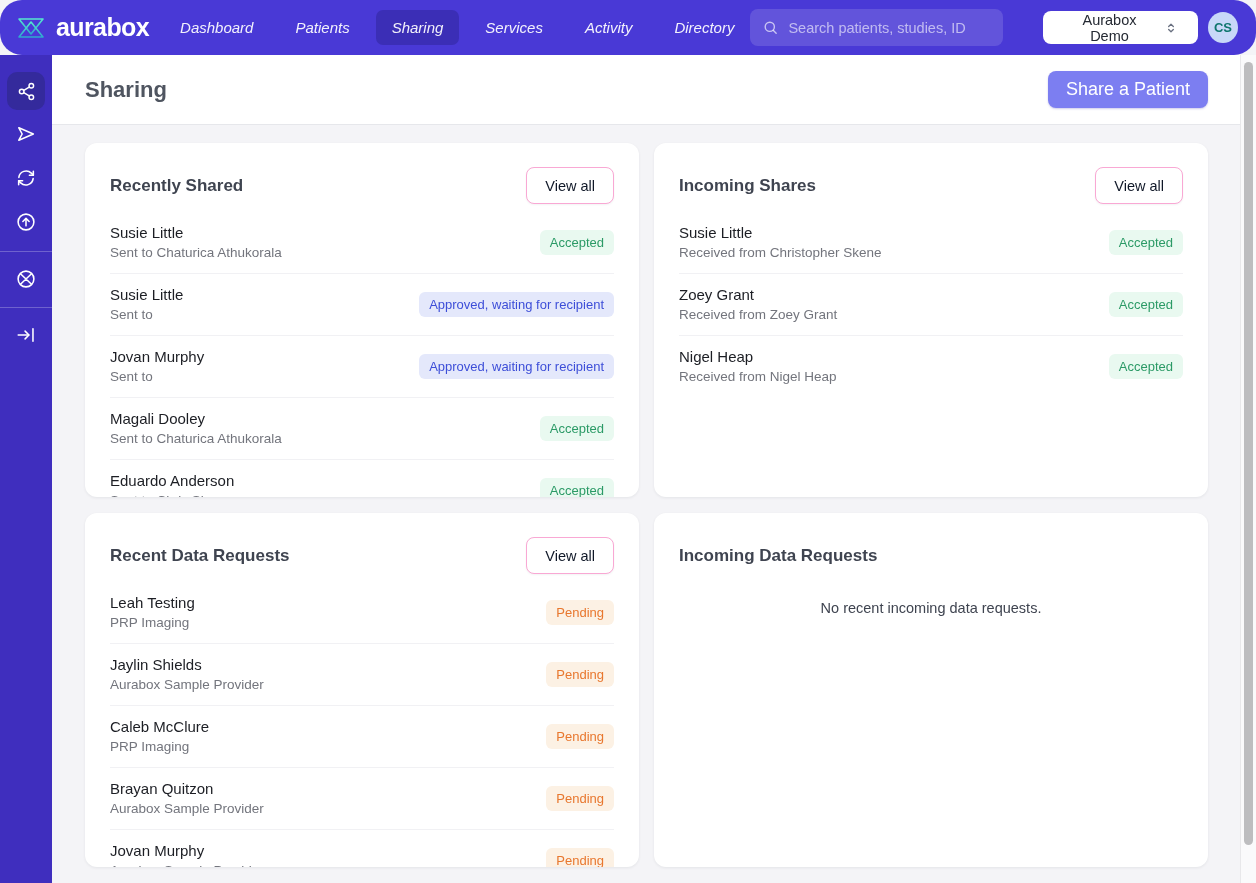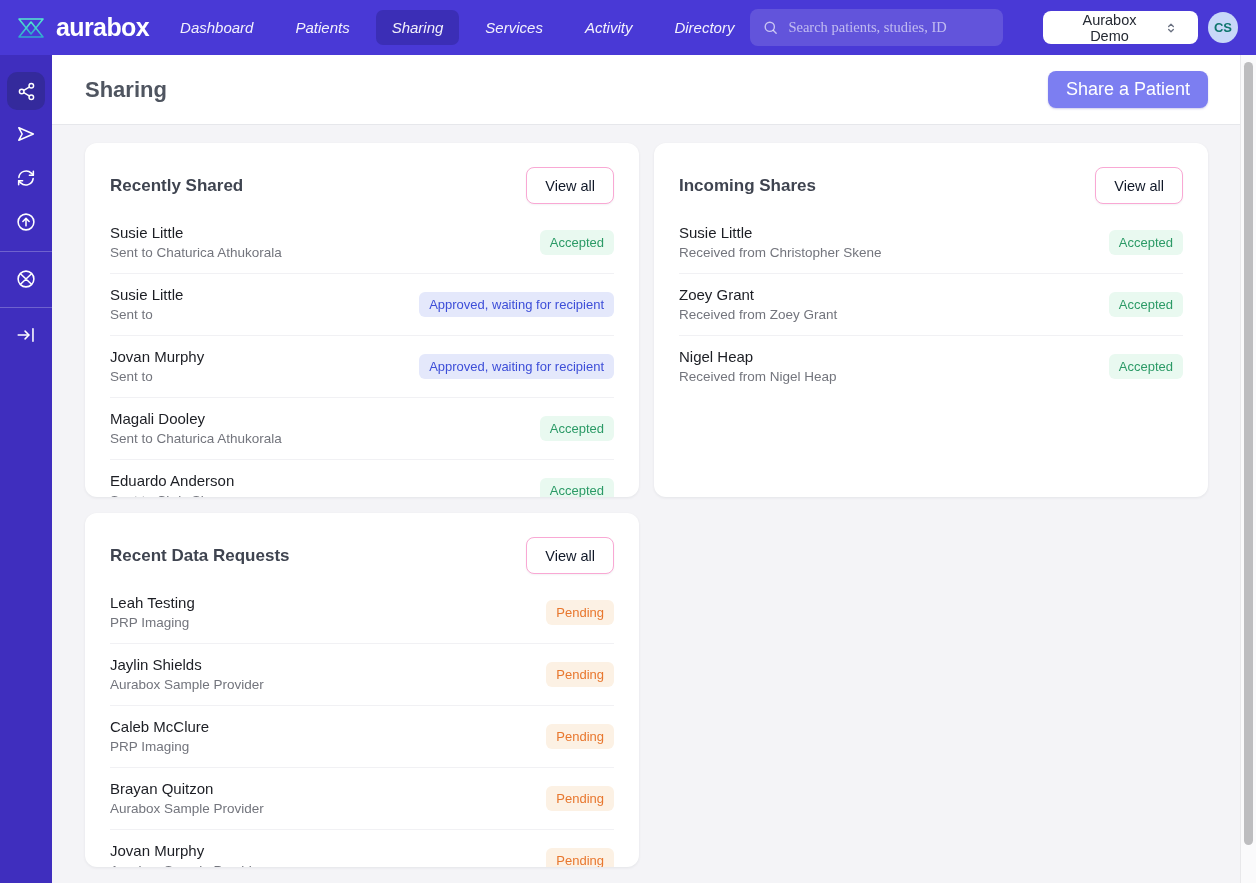--- a/index.html
+++ b/index.html
@@ -2,31 +2,31 @@
 <html><head>
 <meta charset="utf-8">
 <style>
   * { margin:0; padding:0; box-sizing:border-box; }
   html,body { width:1256px; height:883px; overflow:hidden; }
   body { font-family:"Liberation Sans", sans-serif; background:#F4F4F7; }
   .app { position:relative; width:1256px; height:883px; }
 
   
   .topbar { position:absolute; left:0; top:0; width:1256px; height:55px;
-    background:#4939D6; display:flex; align-items:center; padding:0 18px 0 14px; z-index:5; }
+    background:#4939D6; display:flex; align-items:center; padding:0 18px 0 14px; z-index:5;border-radius:22px; }
   .logo { display:flex; align-items:center; gap:8px; margin-right:15px; cursor:pointer; }
   .logo-text { color:#fff; font-size:25px; font-weight:700; letter-spacing:-0.6px; }
   .topnav { display:flex; align-items:center; gap:10px;font-style:italic; }
   .nav-item { color:rgba(255,255,255,.93); font-size:15px; font-weight:500;
     padding:9px 16px; border-radius:7px; cursor:pointer; white-space:nowrap; }
   .nav-item.active { background:#3B2EB6; }
   .search { margin-left:auto; width:260px; height:37px; background:rgba(255,255,255,.14);
     border-radius:8px; display:flex; align-items:center; padding:0 12px; gap:9px; }
   .search input { background:transparent; border:none; outline:none; color:#fff;
-    font-size:14.5px; width:100%; font-family:Liberation Serif, serif; }
+    font-size:14.5px; width:100%; font-family:Liberation Sans, sans-serif; }
   .search input::placeholder { color:rgba(255,255,255,.6); }
   .org-select { margin-left:40px; height:33px; background:#fff; border:none; border-radius:8px;
     display:flex; align-items:center; gap:8px; padding:0 20px; font-size:14.5px; font-weight:500;
     color:#252A33; cursor:pointer; font-family:"Liberation Sans",sans-serif; }
   .avatar { margin-left:10px; width:31px; height:31px; border-radius:50%; background:#C8D8F8;
     color:#0f766e; font-size:13px; font-weight:700; display:flex; align-items:center;
     justify-content:center; cursor:pointer; }
 
   
   .sidebar { position:absolute; left:0; top:55px; width:52px; height:828px; background:#3F2EBE; }
@@ -302,20 +302,26 @@
           <div class="row">
             <div class="row-text">
               <div class="row-name">Jovan Murphy</div>
               <div class="row-sub">Aurabox Sample Provider</div>
             </div>
             <span class="badge pending">Pending</span>
           </div>
         </div>
     </section>
 
+    <section class="card">
+      <div class="card-head">
+        <h2 class="card-title">Incoming Data Requests</h2>
+      </div>
+      <div class="empty-msg">No recent incoming data requests.</div>
+    </section>
 
   </main>
 
   <div class="scrollbar">
     <div class="scroll-thumb"></div>
   </div>
 
 </div>
 
 </body></html>

